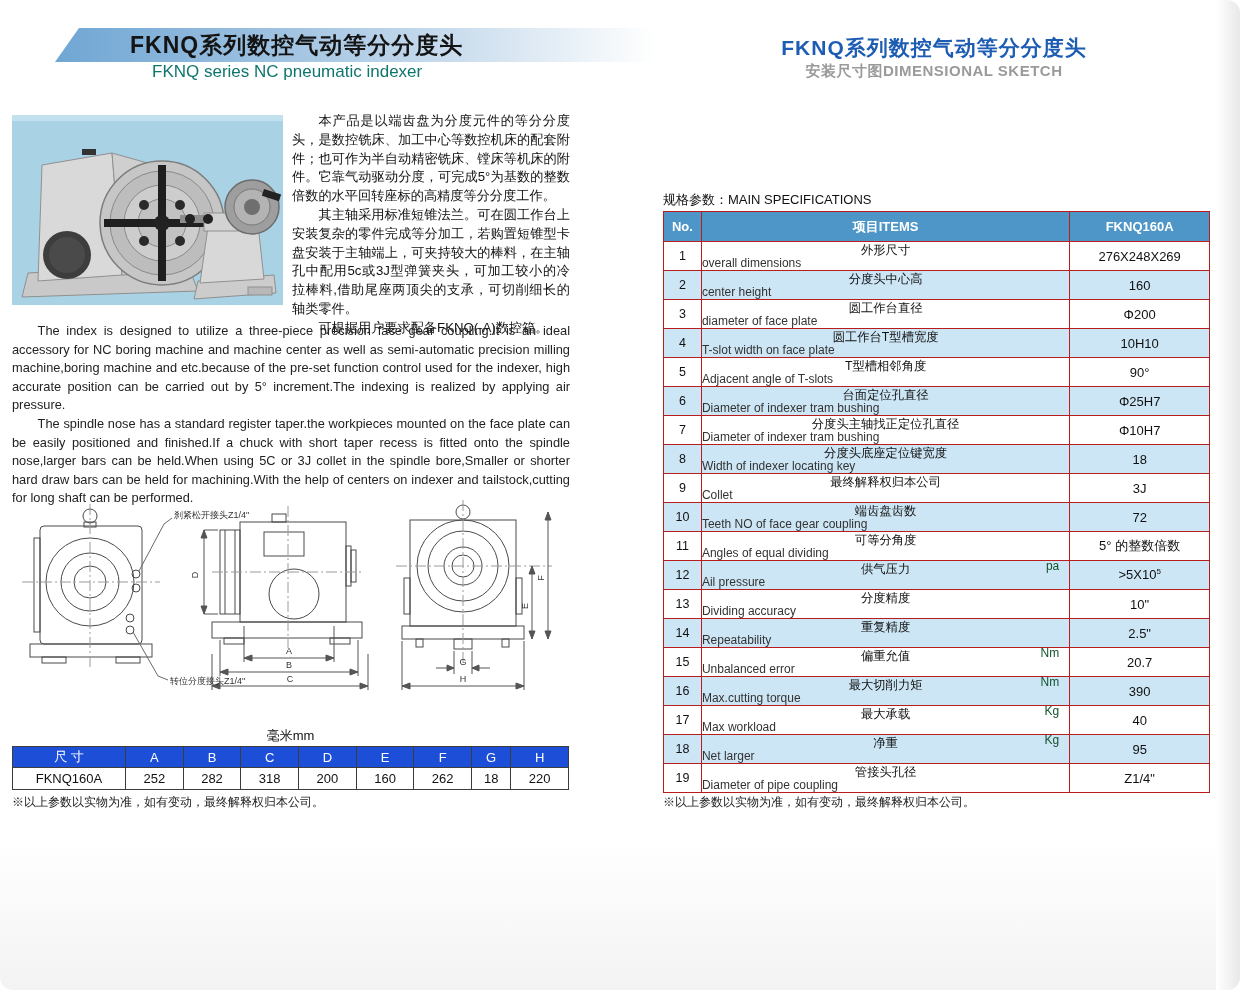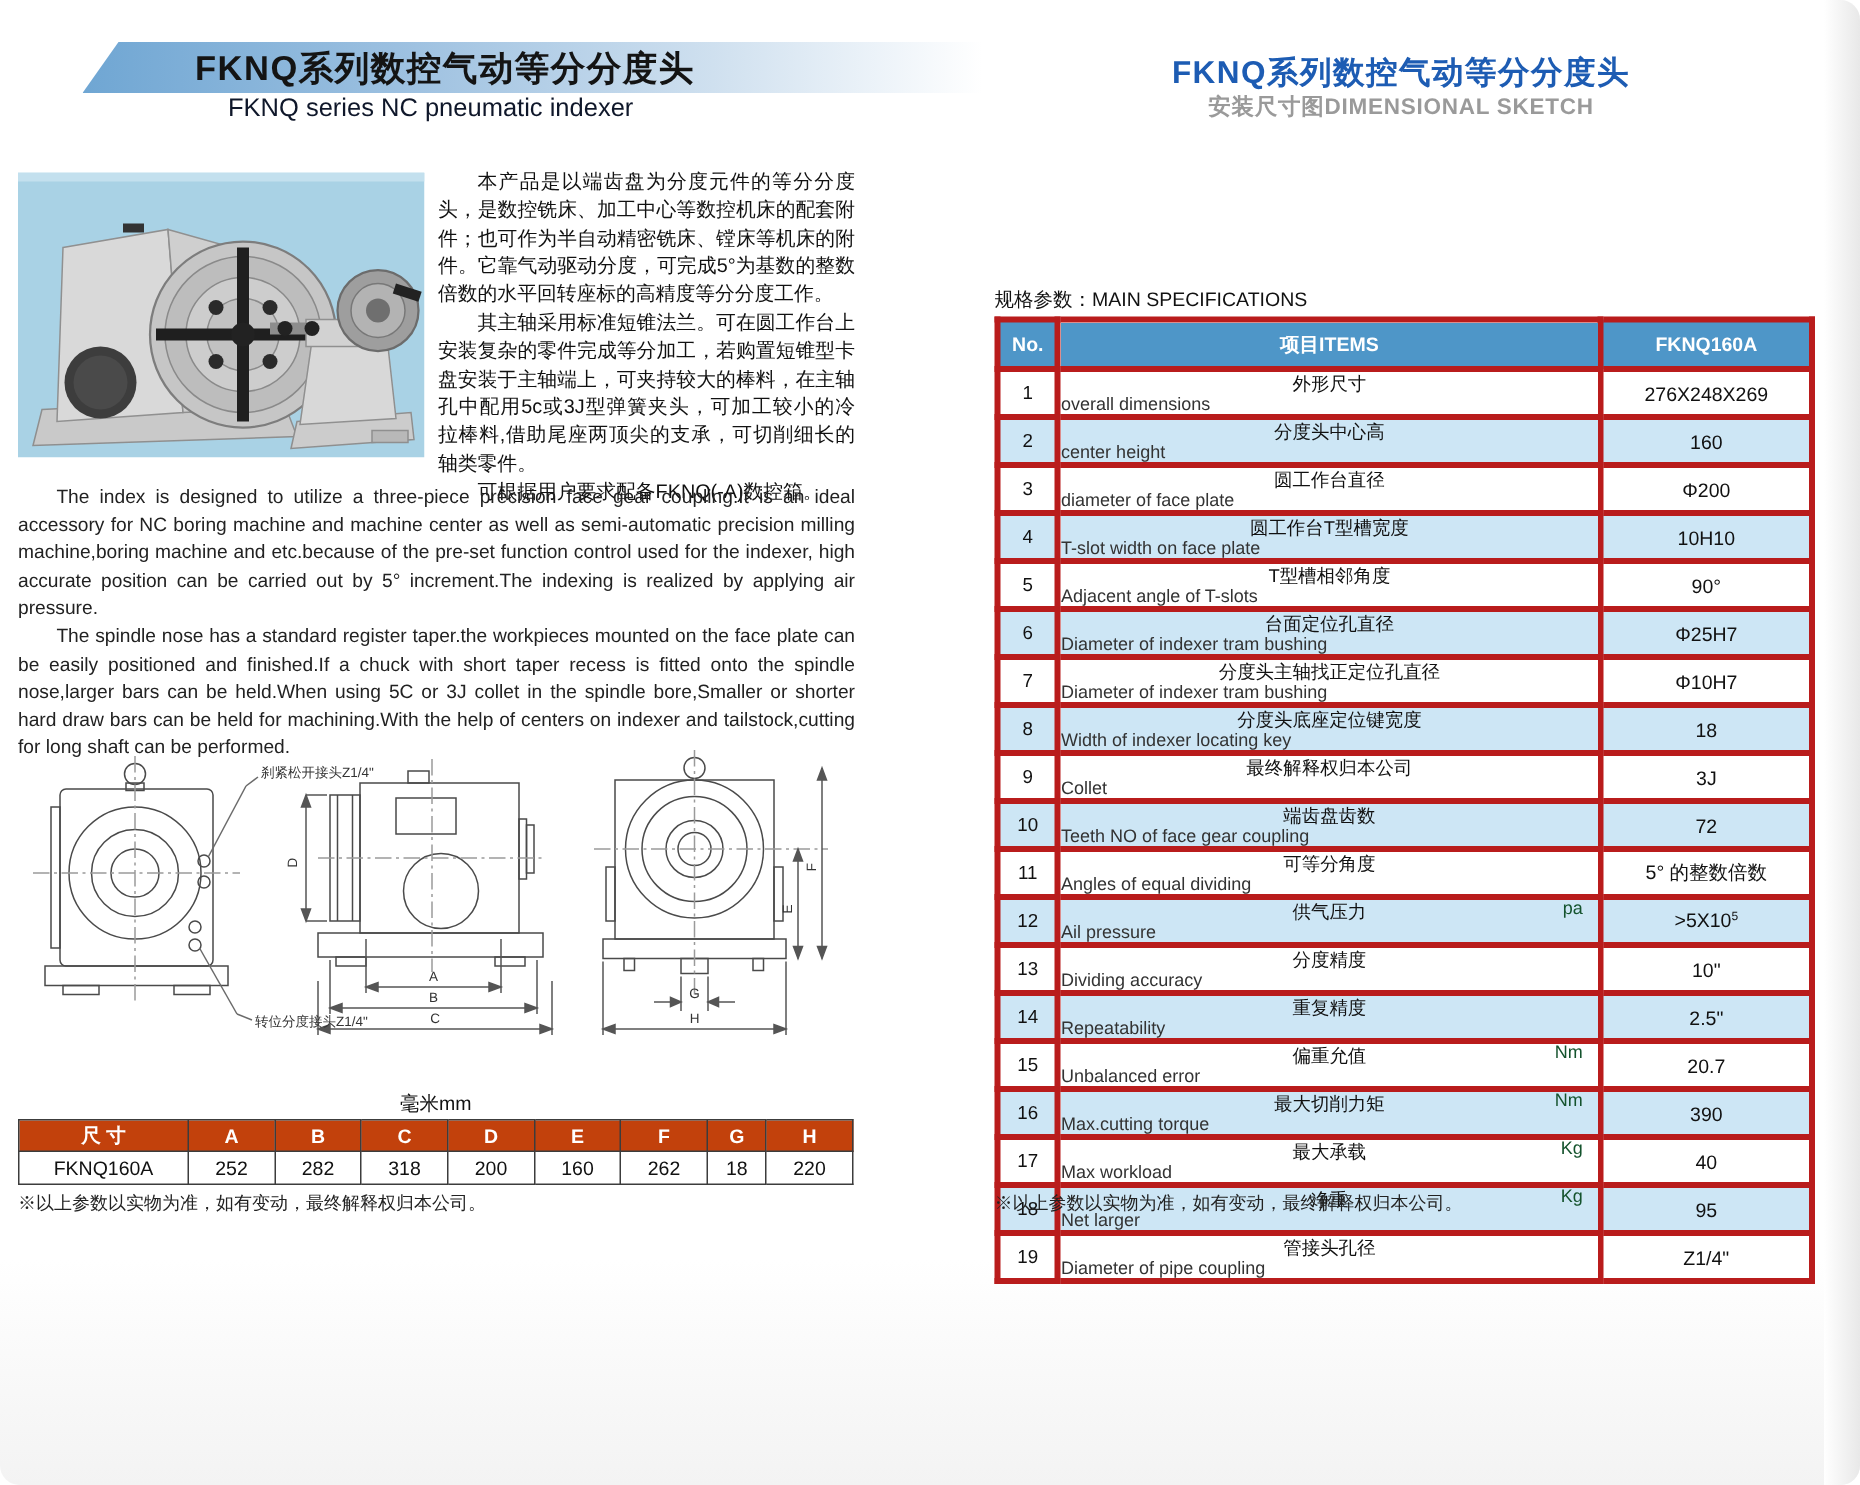--- a/index.html
+++ b/index.html
@@ -9,55 +9,55 @@
         background:linear-gradient(to right,#ffffff,#e8e8e8);}
   .edge-bottom{position:absolute;left:0;bottom:0;width:100%;height:150px;
         background:linear-gradient(to bottom,#ffffff,#f3f3f3);}
 
   
   .banner{position:absolute;left:55px;top:28px;width:600px;height:34px;
         background:linear-gradient(to right,#6fa6d3 0%,#9cc0e0 35%,#cfe0ef 70%,#ffffff 100%);
         clip-path:polygon(24px 0,100% 0,100% 100%,0 100%);}
   .banner-title{position:absolute;left:130px;top:28px;height:34px;line-height:34px;
         font-size:23px;font-weight:bold;color:#141414;letter-spacing:1px;}
-  .banner-sub{position:absolute;left:152px;top:62px;font-size:17px;color:#0f172a;}
+  .banner-sub{position:absolute;left:152px;top:62px;font-size:17px;color:#0f766e;}
 
   .photo{position:absolute;left:12px;top:115px;width:271px;height:190px;}
   .zh-text{position:absolute;left:292px;top:112px;width:278px;
         font-size:13.2px;line-height:18.8px;text-align:justify;color:#111;}
   .zh-text p{margin:0;text-indent:2em;}
   .en-text{position:absolute;left:12px;top:322px;width:558px;
         font-size:12.8px;line-height:18.6px;text-align:justify;color:#222;}
   .en-text p{margin:0;text-indent:2em;}
 
   .drawing{position:absolute;left:12px;top:478px;width:558px;height:228px;}
   .mm-label{position:absolute;left:12px;top:727px;width:557px;text-align:center;
         font-size:13px;color:#111;}
 
   .dims-table{position:absolute;left:12px;top:746px;width:557px;
         border-collapse:collapse;font-size:13px;}
   .dims-table th,.dims-table td{border:1px solid #3c3c3c;text-align:center;padding:0;}
-  .dims-table th{background:#c2410c;color:#ffffff;font-weight:bold;height:20px;}
+  .dims-table th{background:#1d4ed8;color:#ffffff;font-weight:normal;height:20px;}
   .dims-table td{height:21px;color:#111;background:#ffffff;}
   .dims-table th:first-child{width:112px;}
 
   .footnote{position:absolute;font-size:12px;color:#222;}
   .footnote.left{left:12px;top:794px;}
   .footnote.right{left:663px;top:794px;}
 
   
   .r-title{position:absolute;left:655px;top:34px;width:558px;text-align:center;
         font-size:21px;font-weight:bold;color:#1d5cb3;letter-spacing:1px;}
   .r-sub{position:absolute;left:655px;top:62px;width:558px;text-align:center;
         font-size:15px;font-weight:bold;color:#9a9a9a;letter-spacing:0.5px;}
   .spec-label{position:absolute;left:663px;top:191px;font-size:13px;color:#111;}
 
   .spec-table{position:absolute;left:663px;top:211px;width:547px;
         border-collapse:collapse;}
-  .spec-table th,.spec-table td{border:4px solid #b91c1c;padding:0;}
+  .spec-table th,.spec-table td{border:1px solid #b91c1c;padding:0;}
   .spec-table th{background:#4e96c8;color:#ffffff;font-size:13px;font-weight:bold;height:29px;}
   .spec-table td{height:28px;background:#ffffff;}
   .spec-table tr.alt td{background:#cde6f5;}
   .td-no{width:37px;text-align:center;font-size:12.5px;color:#111;}
   .td-item{width:369px;position:relative;padding:1px 8px 1px 8px;}
   .td-item .zh{font-size:12.3px;line-height:14px;color:#111;text-align:center;}
   .td-item .en{font-size:12px;line-height:13px;color:#333;}
   .td-item .unit{position:absolute;right:10px;bottom:16px;font-size:12px;color:#14532d;}
   .td-val{width:139px;text-align:center;font-size:13px;color:#111;}
   .td-val sup{font-size:8px;}

